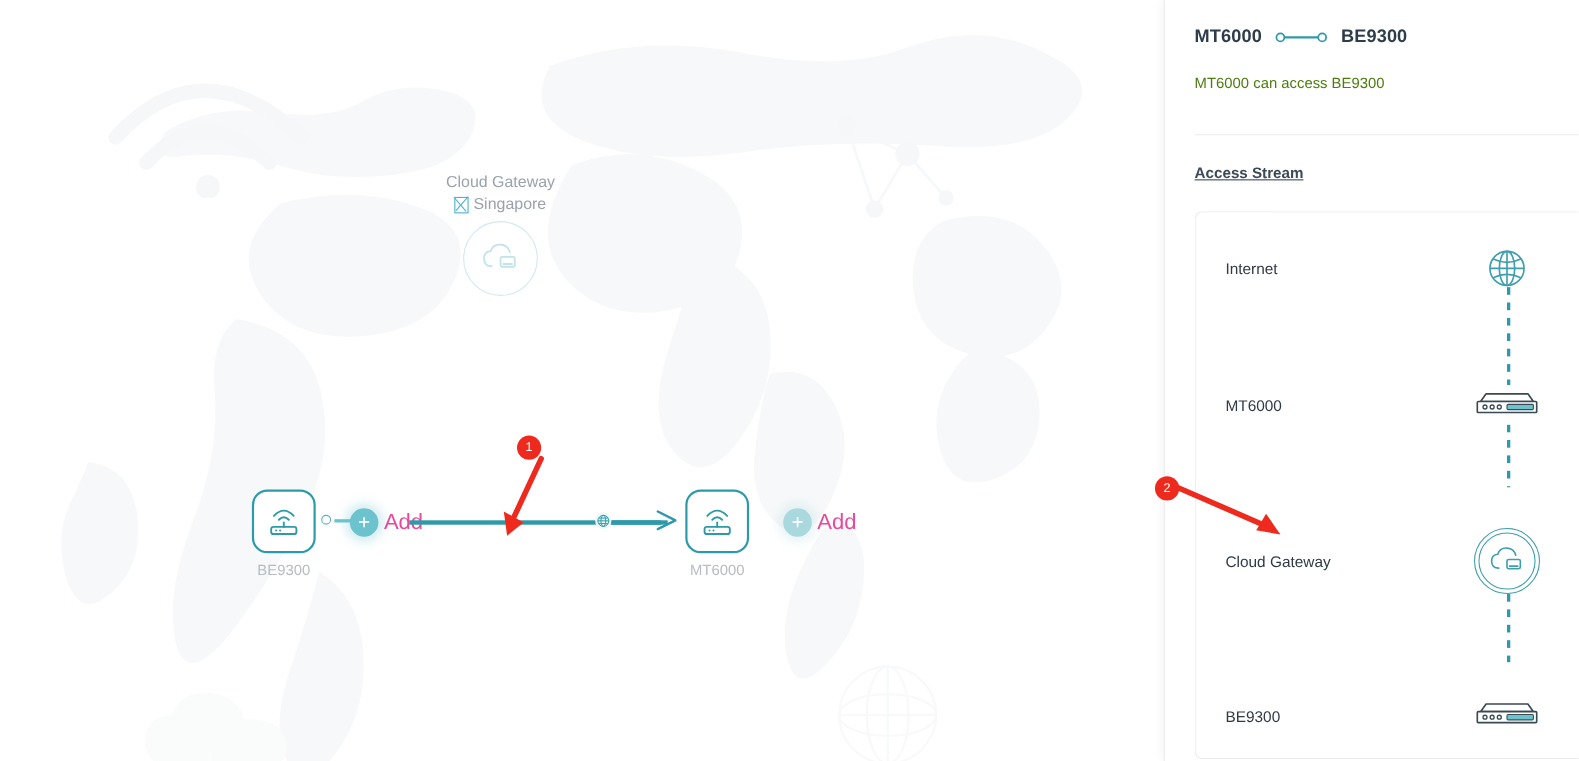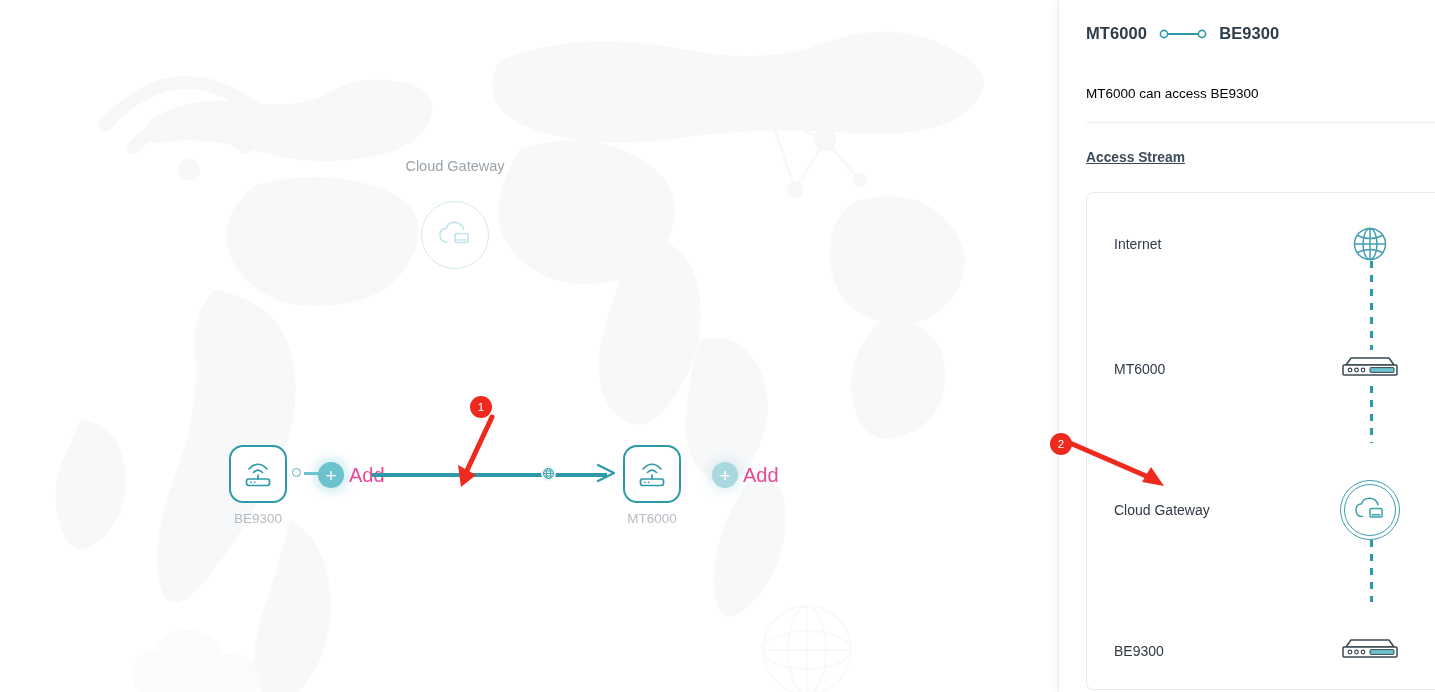--- a/index.html
+++ b/index.html
@@ -105,21 +105,21 @@
   #panel {
     position:absolute; left:1058px; top:0; width:377px; height:692px;
     background:#ffffff; border-left:1px solid #ececec;
     box-shadow:-3px 0 8px rgba(0,0,0,0.045);
     box-sizing:border-box;
   }
   #panel-header { position:absolute; left:27px; top:24px; display:flex; align-items:center; gap:12px; }
   .hdr-name { font-size:16.5px; font-weight:bold; color:#2e3d4a; letter-spacing:0.1px; }
   #hdr-link { width:48px; height:12px; }
   #panel-sub {
-    position:absolute; left:27px; top:68px; font-size:13.5px; color:#000000;margin-top:18px;
+    position:absolute; left:27px; top:68px; font-size:13.5px; color:#4d7c0f;
   }
   #panel-divider {
     position:absolute; left:27px; top:122px; width:350px; height:1px; background:#ededed;
   }
   #panel-section {
     position:absolute; left:27px; top:150px; font-size:13.8px; font-weight:bold; color:#3c4a57;text-decoration:underline;
   }
   #stream-card {
     position:absolute; left:27px; top:192px; width:400px; height:498px;
     border:1px solid #e8eaec; border-radius:7px; border-right:none;
@@ -206,20 +206,24 @@
 
     <svg id="wm-cloudup" class="watermark" viewBox="0 0 170 70">
       <g fill="#fafbfb">
         <path d="M42,68 q-30,0 -30,-24 q0,-22 24,-24 q8,-22 34,-20 q26,2 32,24 q32,-2 38,20 q5,24 -26,24z"></path>
         <path d="M74,70 l0,-22 l-14,0 l25,-26 l25,26 l-14,0 l0,22z"></path>
       </g>
     </svg>
 
     <div id="cg-node">
       <div id="cg-title">Cloud Gateway</div>
+      <div id="cg-loc">
+        <span class="tofu"></span>
+        <span>Singapore</span>
+      </div>
     </div>
     <div id="cg-circle">
       <svg width="34" height="30" viewBox="0 0 34 30">
         <g fill="none" stroke="#c3e3ea" stroke-width="1.6" stroke-linejoin="round" stroke-linecap="round">
           <path d="M9,22 q-7,0 -7,-7 q0,-6 6,-6.6 q2,-6.5 9,-6 q7,0.5 8.5,7"></path>
           <rect x="17" y="13.5" width="13" height="9" rx="1.6"></rect>
           <line x1="19.5" y1="20" x2="27.5" y2="20"></line>
         </g>
       </svg>
     </div>

